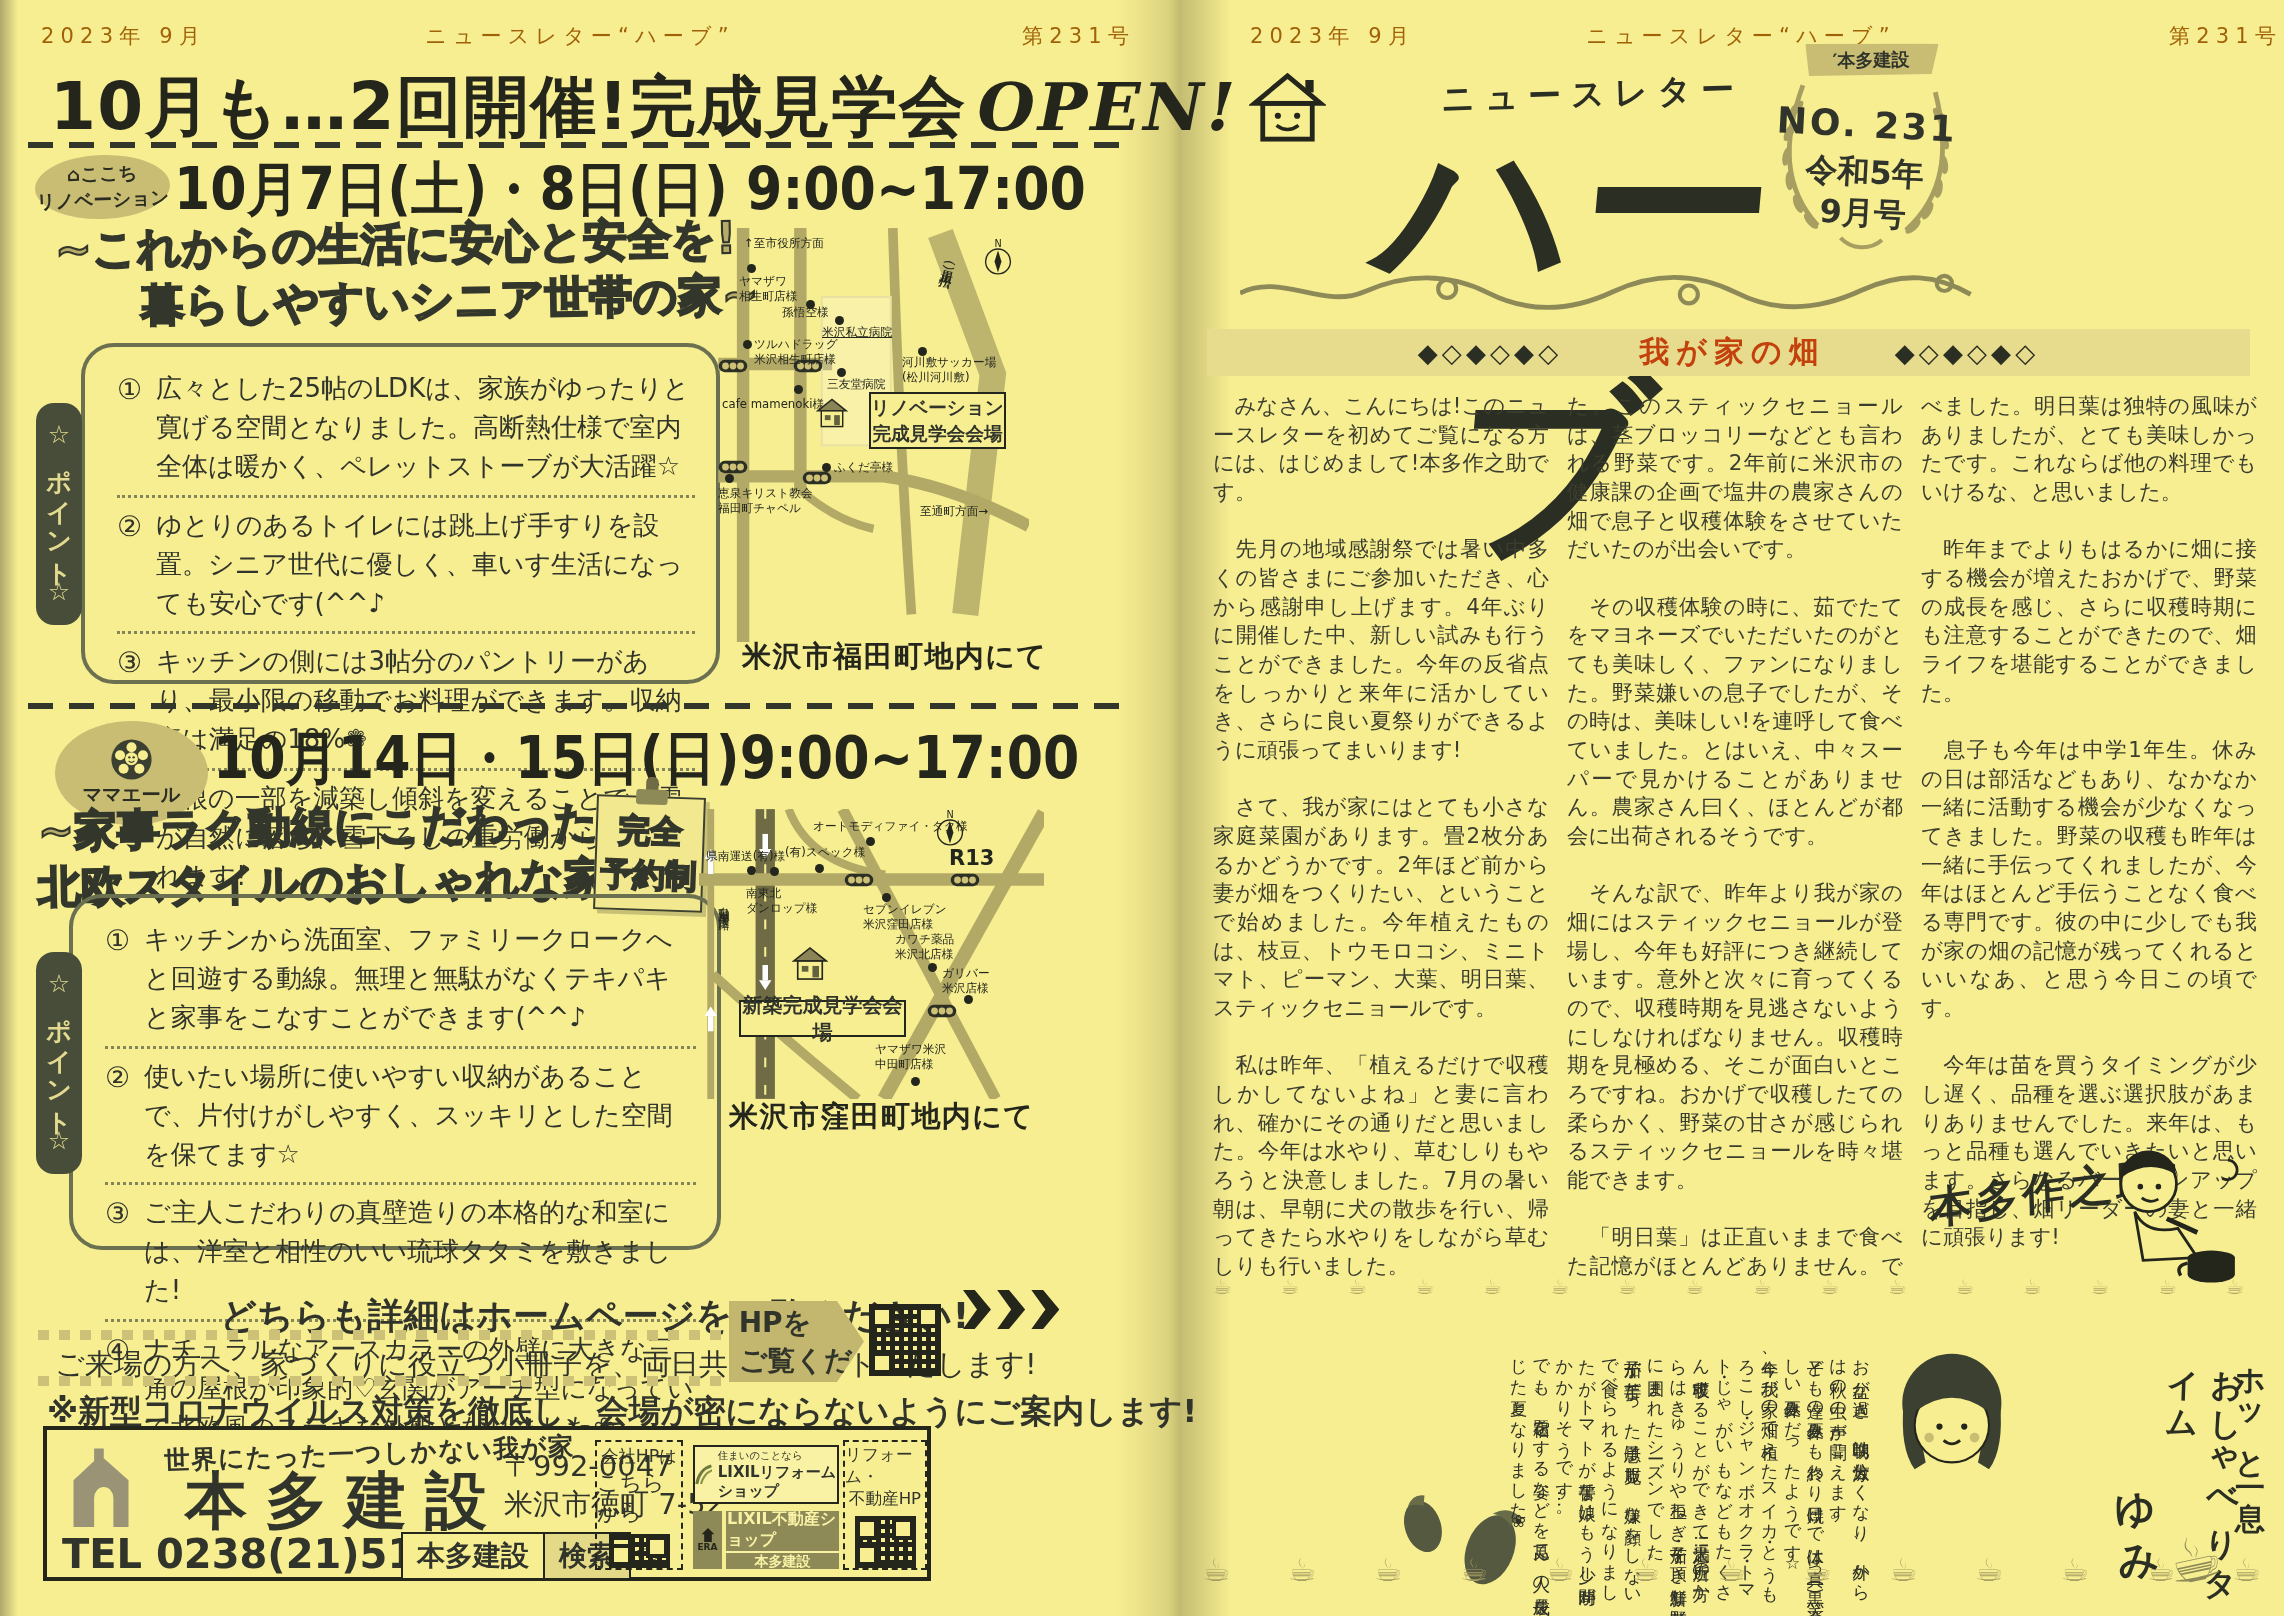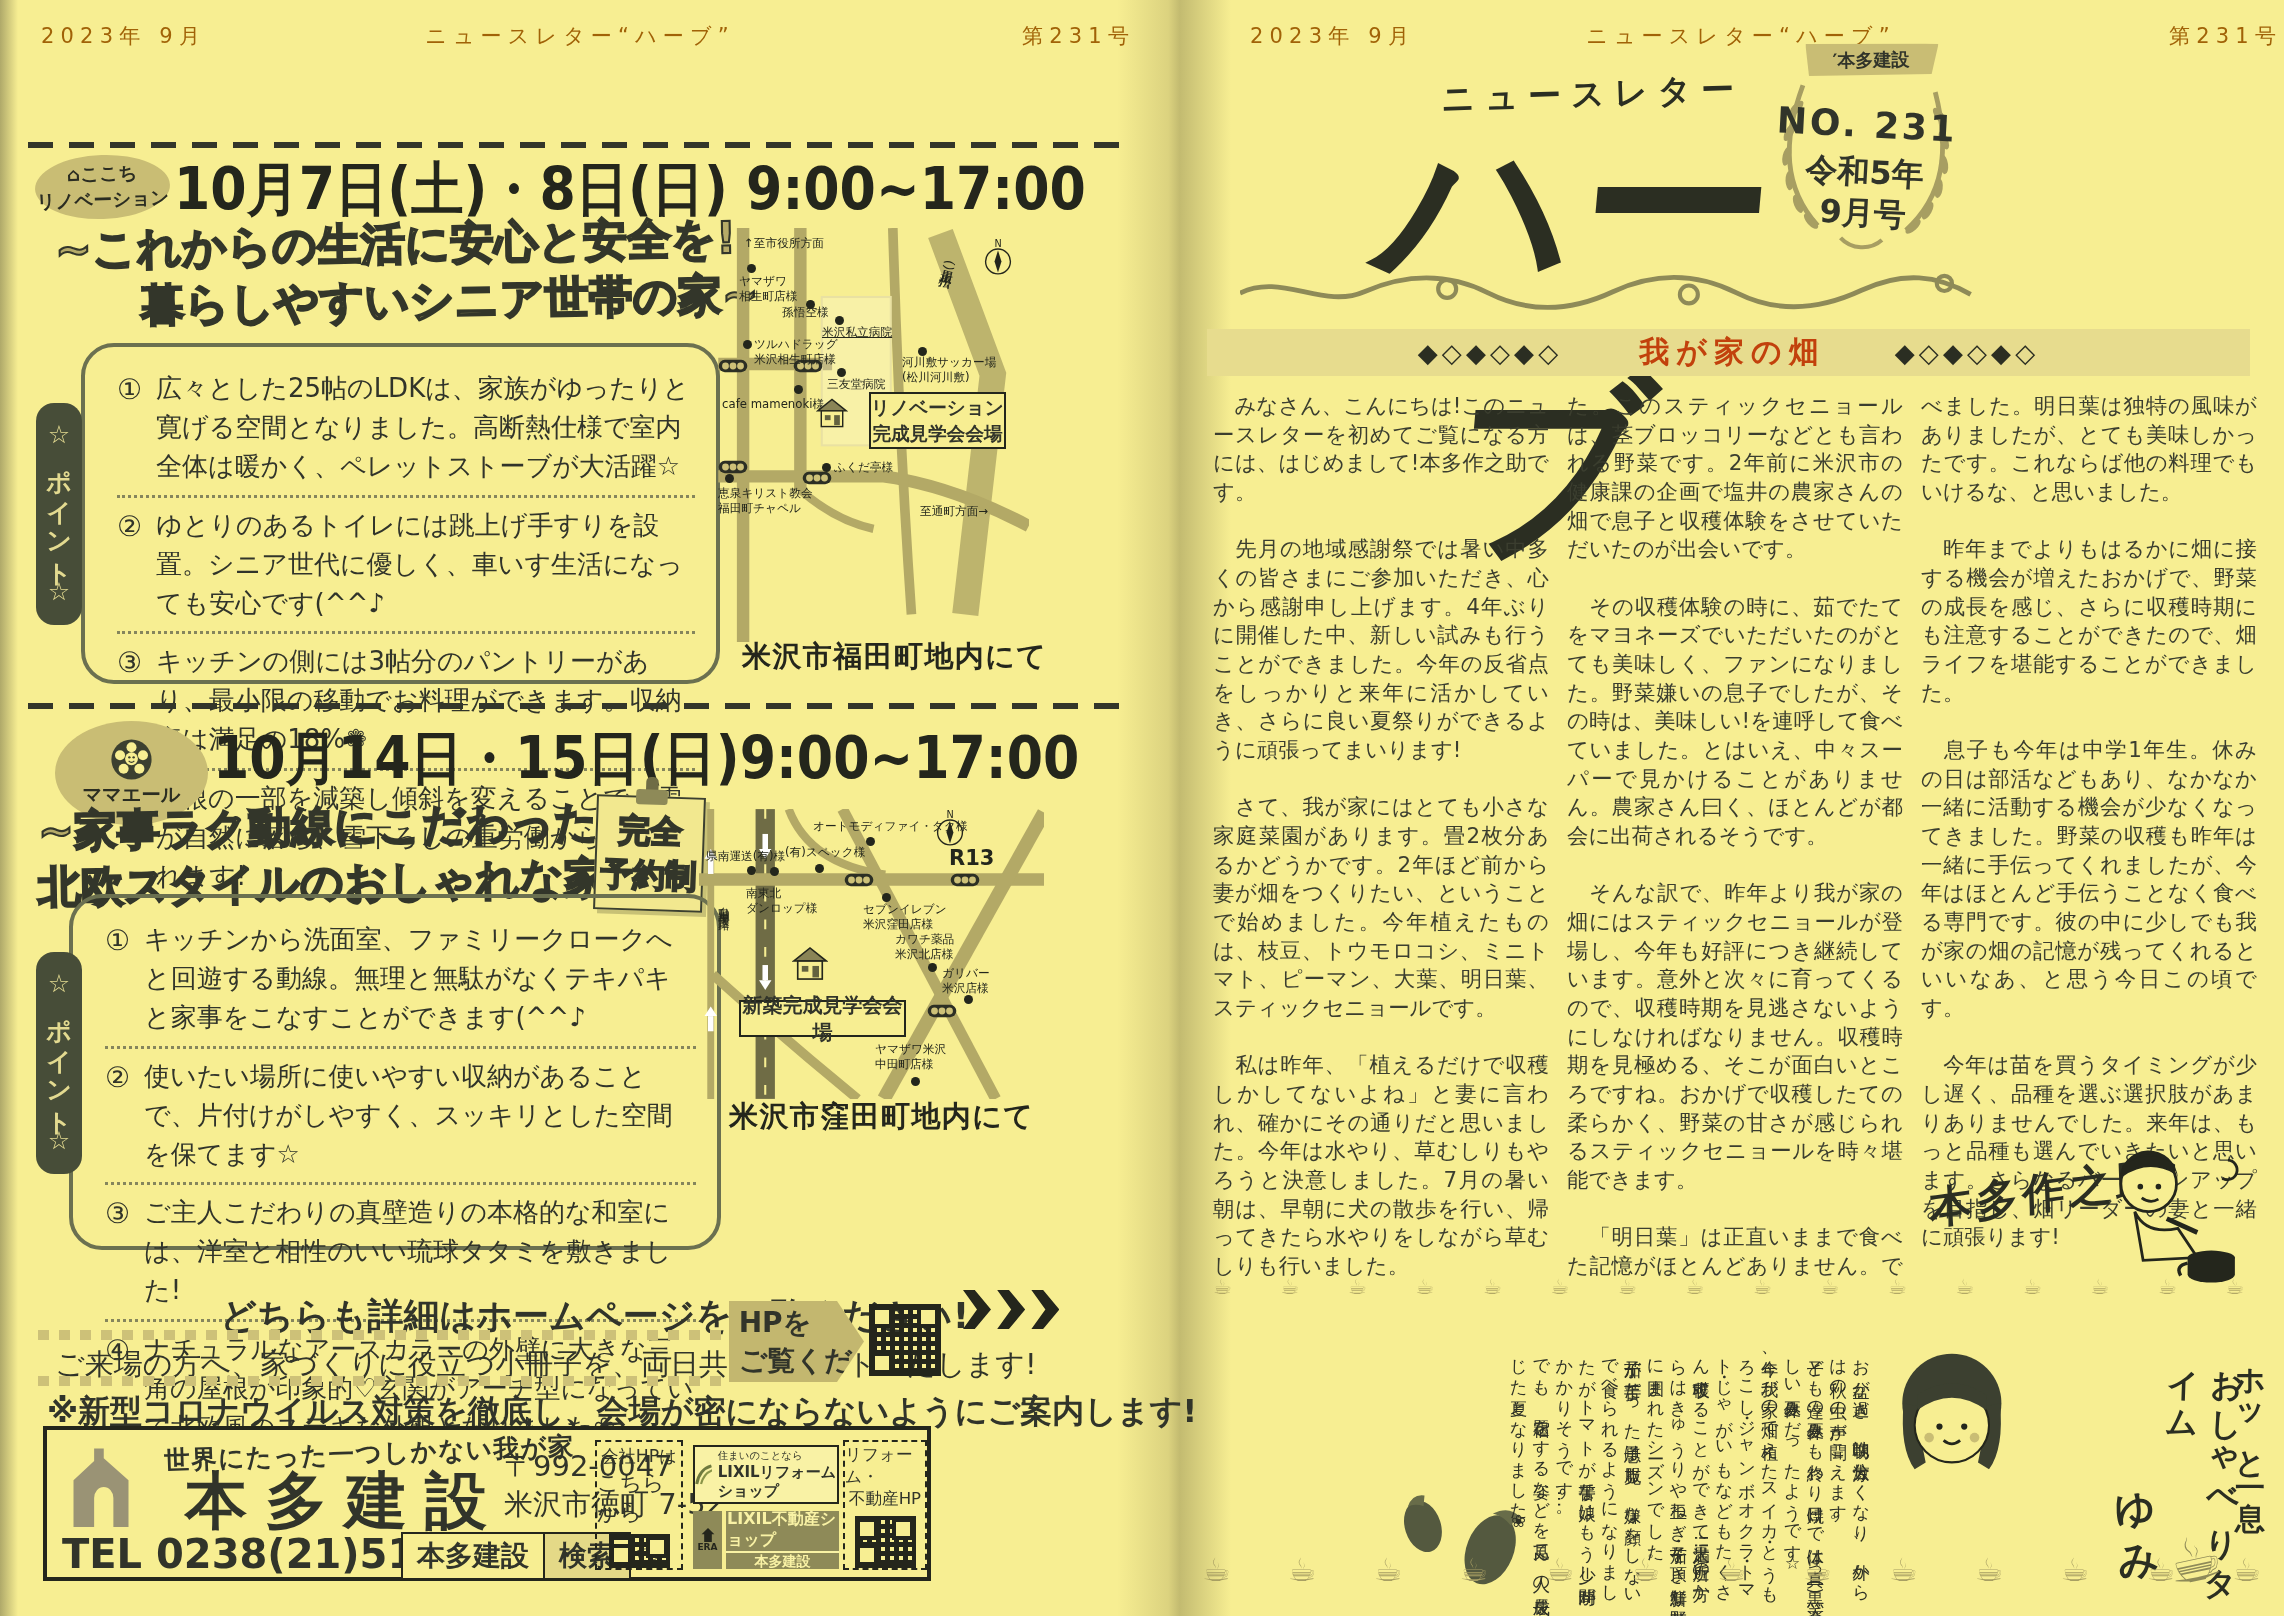--- a/index.html
+++ b/index.html
@@ -42,20 +42,32 @@
 
 <div class="sheet">
 
   <div class="abs" style="left:0;top:0;width:18px;height:1616px;background:linear-gradient(90deg,rgba(40,40,30,.35),rgba(40,40,30,0));"></div>
   <div class="abs" style="left:1117px;top:0;width:114px;height:1616px;background:linear-gradient(90deg,rgba(110,100,50,0) 0%,rgba(110,100,50,.20) 45%,rgba(60,55,25,.28) 55%,rgba(110,100,50,0) 100%);"></div>
 
   <div class="abs hdr" style="left:41px;top:22px;">2023年 9月</div>
   <div class="abs hdr" style="left:373px;top:22px;width:414px;text-align:center;">ニュースレター“ハーブ”</div>
   <div class="abs hdr" style="left:1022px;top:22px;">第231号</div>
 
+  <div class="abs" style="left:50px;top:62px;display:flex;align-items:center;gap:11px;">
+    <span class="bigtitle">10月も…2回開催!完成見学会</span>
+    <span class="bigtitle open">OPEN!</span>
+    <svg width="77" height="75" viewBox="0 0 112 108">
+      <polygon points="8,48 56,8 104,48" fill="none" stroke="#24261c" stroke-width="7"></polygon>
+      <rect x="82" y="14" width="12" height="18" fill="#24261c"></rect>
+      <rect x="20" y="48" width="72" height="52" fill="none" stroke="#24261c" stroke-width="7"></rect>
+      <circle cx="42" cy="66" r="4.5" fill="#24261c"></circle>
+        <circle cx="70" cy="66" r="4.5" fill="#24261c"></circle>
+      <path d="M40,80 q16,12 32,0" stroke="#24261c" stroke-width="5" fill="none"></path>
+    </svg>
+  </div>
 
   <div class="abs dashsep" style="left:28px;top:142px;width:1091px;"></div>
 
   <div class="abs cloud" style="left:35px;top:155px;width:135px;height:64px;transform:rotate(-2deg);">
     <div style="font-size:18.6px;font-weight:700;"><span>⌂</span><span>ここち</span></div>
     <div style="font-size:18.6px;font-weight:700;">リノベーション</div>
   </div>
   <div class="abs sched" style="left:174px;top:151px;">10月7日(土)・8日(日) 9:00~17:00</div>
   <div class="abs catch" style="left:55px;top:215px;width:677px;text-align:center;font-size:44px;transform:rotate(-1deg);">~これからの生活に安心と安全を!</div>
   <div class="abs catch" style="left:111px;top:271px;width:677px;text-align:center;font-size:44px;transform:rotate(-1deg);">暮らしやすいシニア世帯の家~</div>

